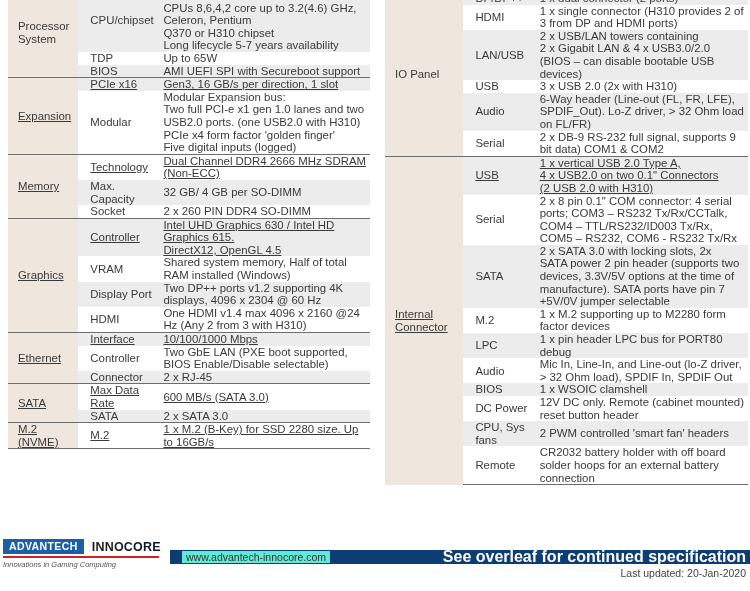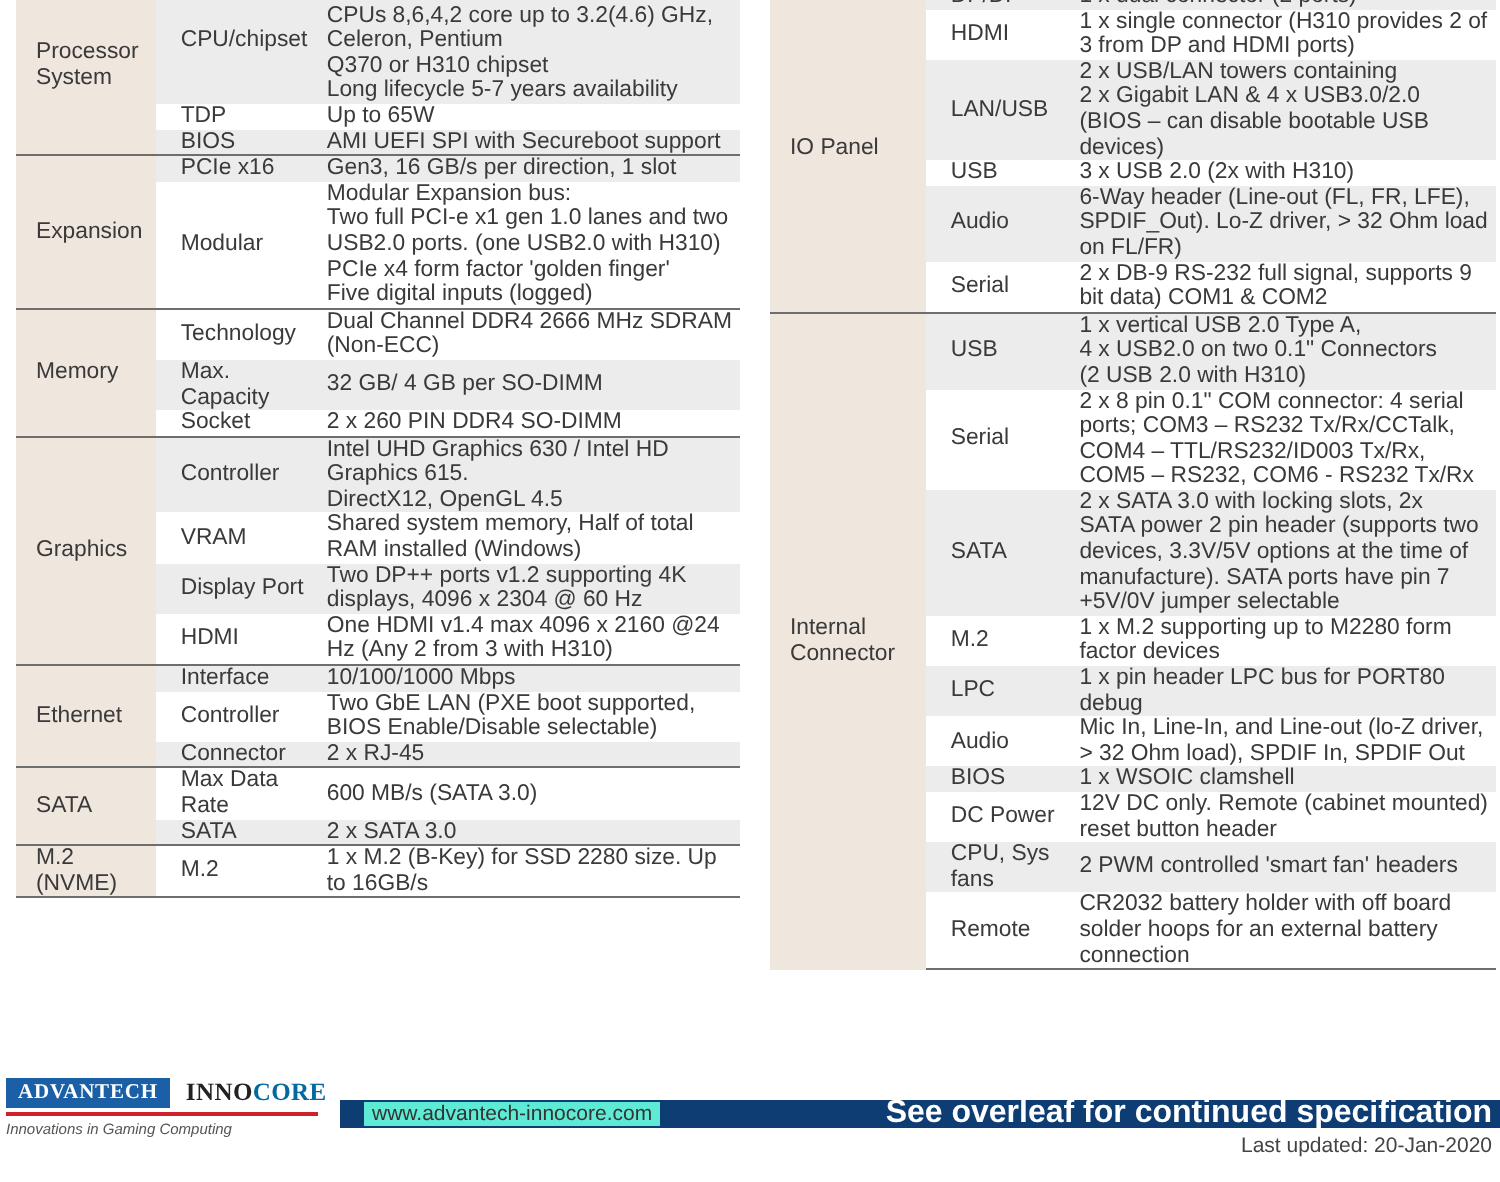--- a/index.html
+++ b/index.html
@@ -4,32 +4,32 @@
 <style>
   html, body { margin:0; padding:0; }
   body { width:750px; height:591px; position:relative; overflow:hidden; background:#ffffff; font-family:"Liberation Sans", sans-serif; color:#3a3a3a; }
   .tbl { position:absolute; border-collapse:collapse; font-size:11.4px; line-height:12.6px; font-stretch:condensed; }
   .tbl td { padding:0 4px; vertical-align:middle; }
   .cat { background:#efe6dd; padding-left:10px !important; }
   .sub { padding-left:12px !important; }
   .val { padding-left:5px !important; }
   .g { background:#ececec; }
   .w { background:#ffffff; }
-  .sec-top td { border-top:1.5px solid #6e6e6e; }
+  .sec-top td { border-top:1.5px solid #6e6e6e;text-decoration:underline; }
   .tbl tr:last-child td { border-bottom:1.5px solid #6e6e6e; }
   .line { display:block; white-space:nowrap; }
   #left { left:8px; top:-11px; width:362px; }
   #right { left:385px; top:-8px; width:363px; }
   #left col.c1 { width:87px; } #left col.c2 { width:84px; } #left col.c3 { width:191px; }
   #right col.c1 { width:103px; } #right col.c2 { width:85px; } #right col.c3 { width:175px; }
   .logo { position:absolute; left:3px; top:539px; width:156px; }
-  .logo-row { display:flex; height:15px;font-family:Liberation Serif, serif; }
+  .logo-row { display:flex; align-items:center; height:15px; }
   .adv { background:#1b5fa7; color:#fff; font-weight:bold; font-size:10.5px; letter-spacing:0.4px; height:15px; line-height:15px; padding:0 6px; }
   .inno { font-weight:bold; font-size:12.5px; padding-left:8px; color:#222; letter-spacing:0.2px; }
-  .inno .red { color:#0369a1; }
+  .inno .red { color:#0f172a; }
   .logo-bar { height:2px; background:#d0202a; margin-top:2px; width:156px; }
   .tagline { font-size:7.5px; font-style:italic; color:#555; text-align:left; margin-top:2px; }
   .band { position:absolute; left:170px; top:550px; width:580px; height:14px; background:#0d3d73; }
   .url { position:absolute; left:12px; top:1px; height:12px; line-height:12px; background:#5eead4; color:#333; font-size:10.5px; padding:0 4px; }
   .overleaf { position:absolute; right:4px; top:0; height:14px; line-height:14px; color:#fff; font-weight:bold; font-size:16px; }
   .updated { position:absolute; right:4px; top:567px; font-size:10.5px; color:#444;margin-left:41px; }
 </style>
 </head>
 <body>
 

